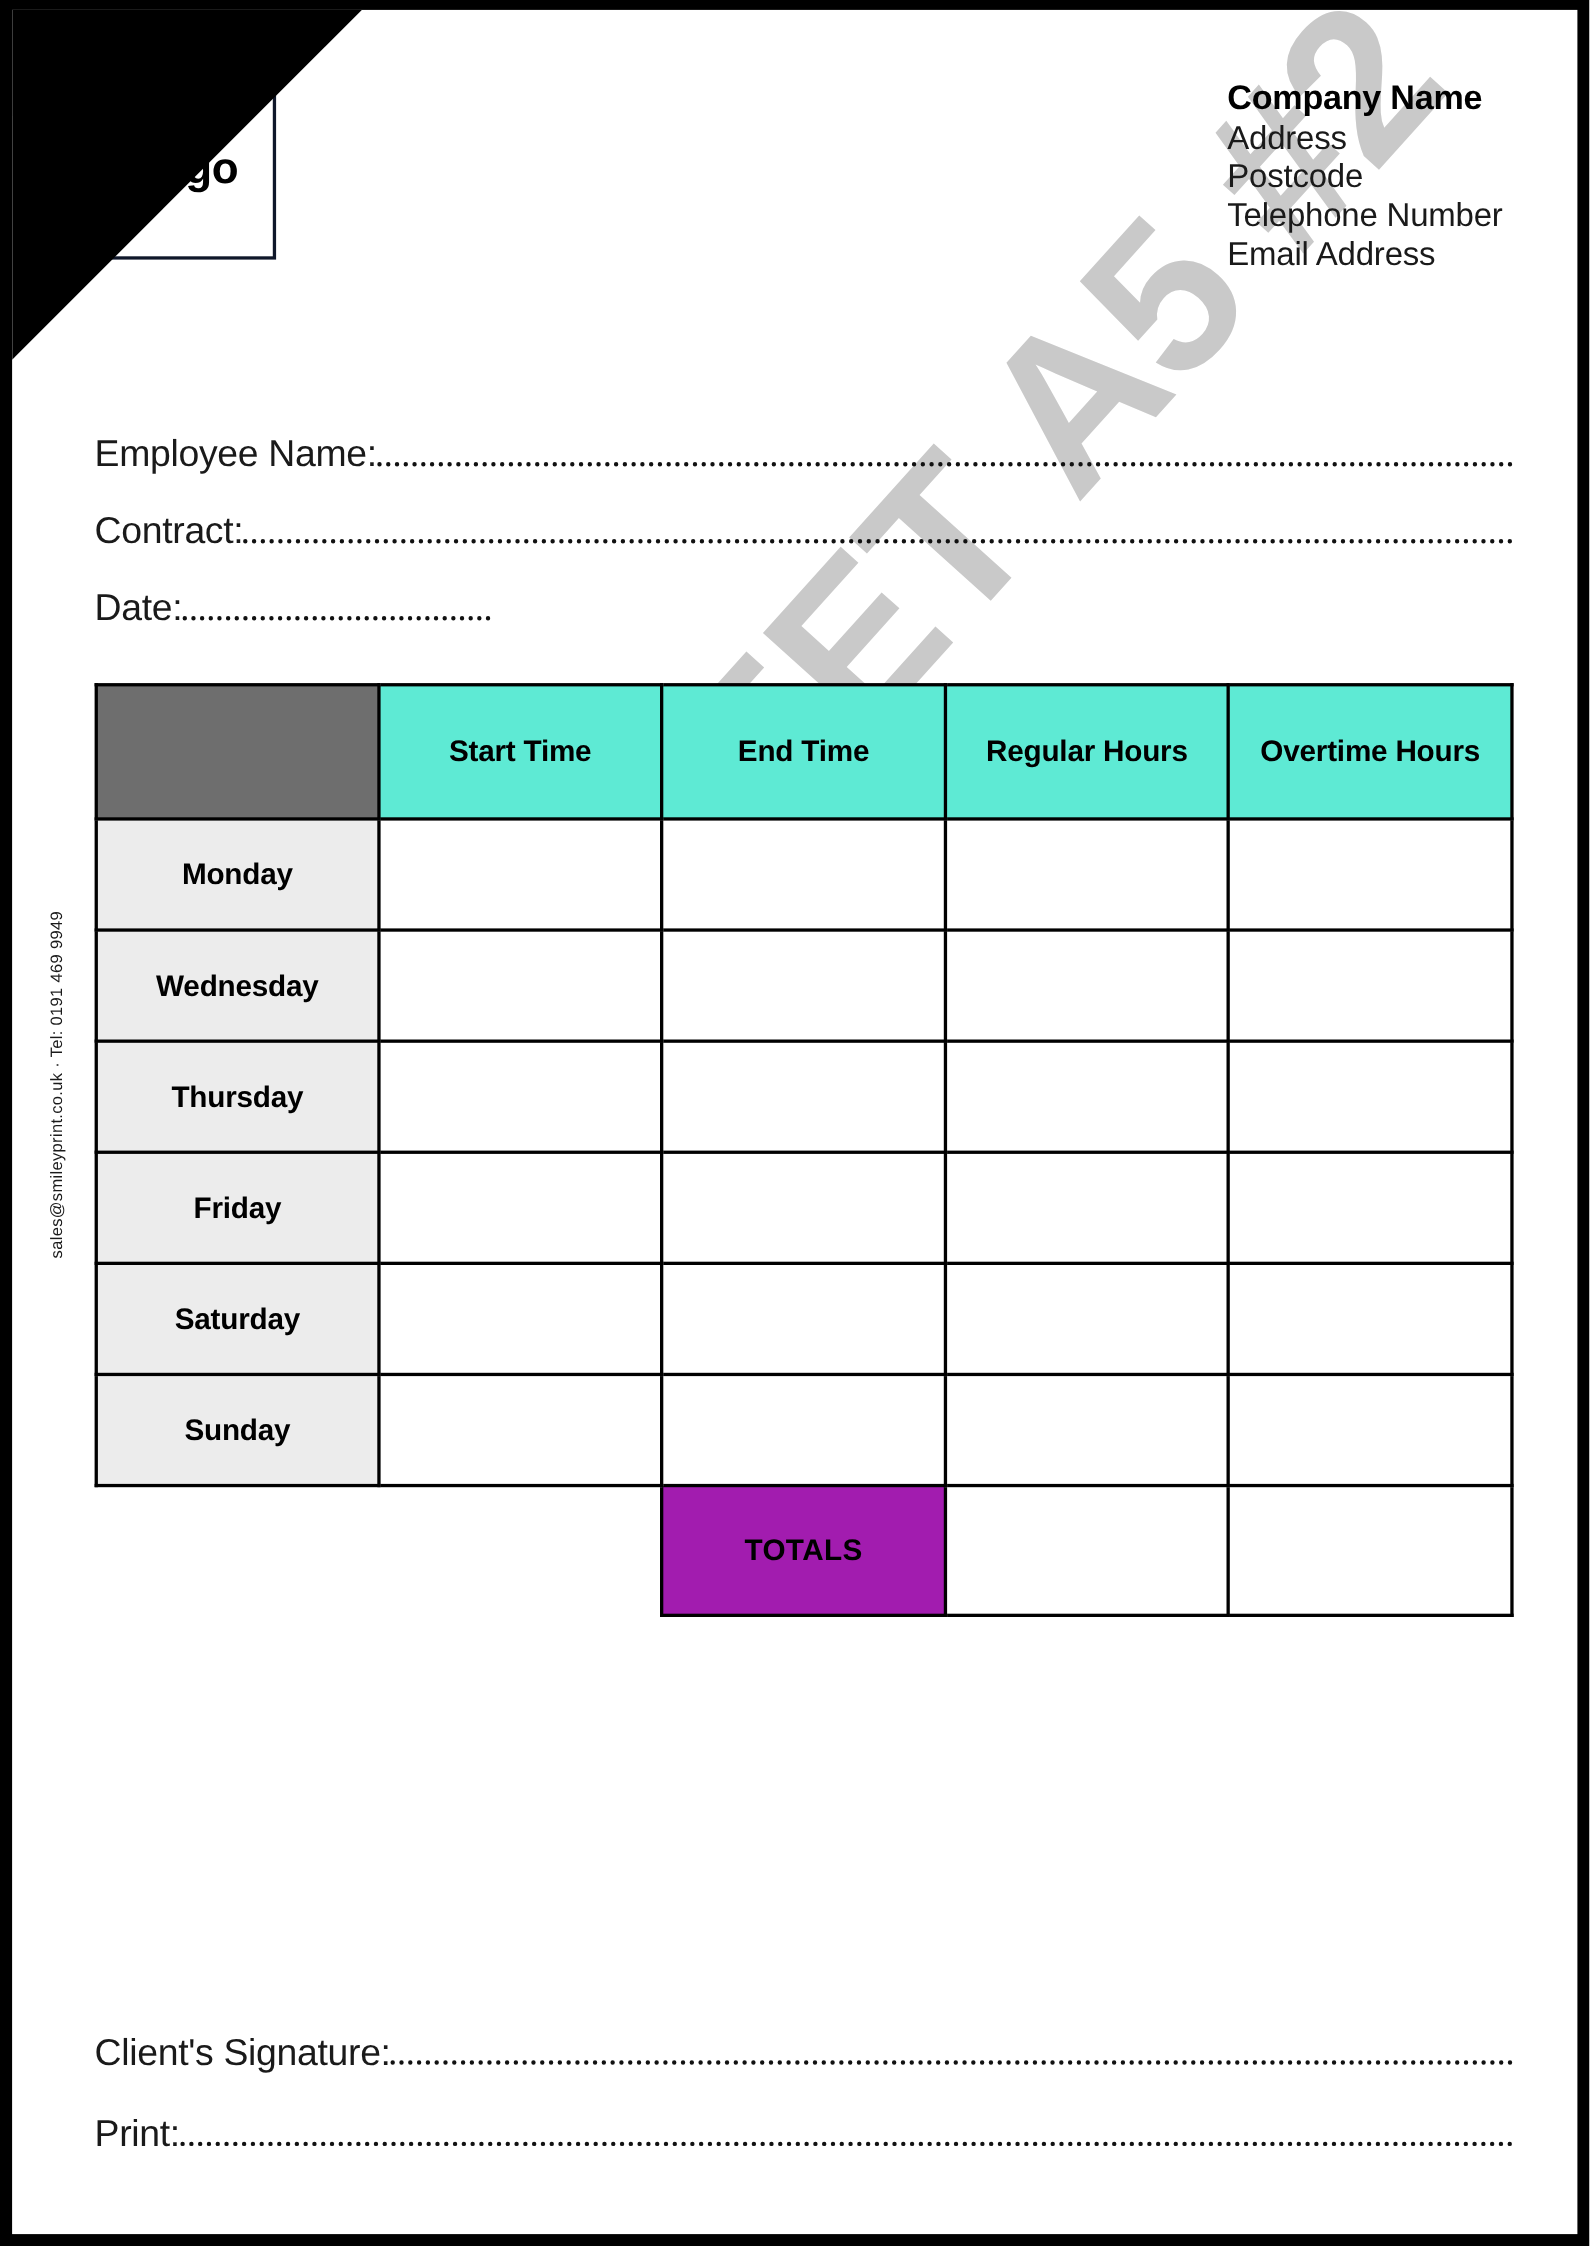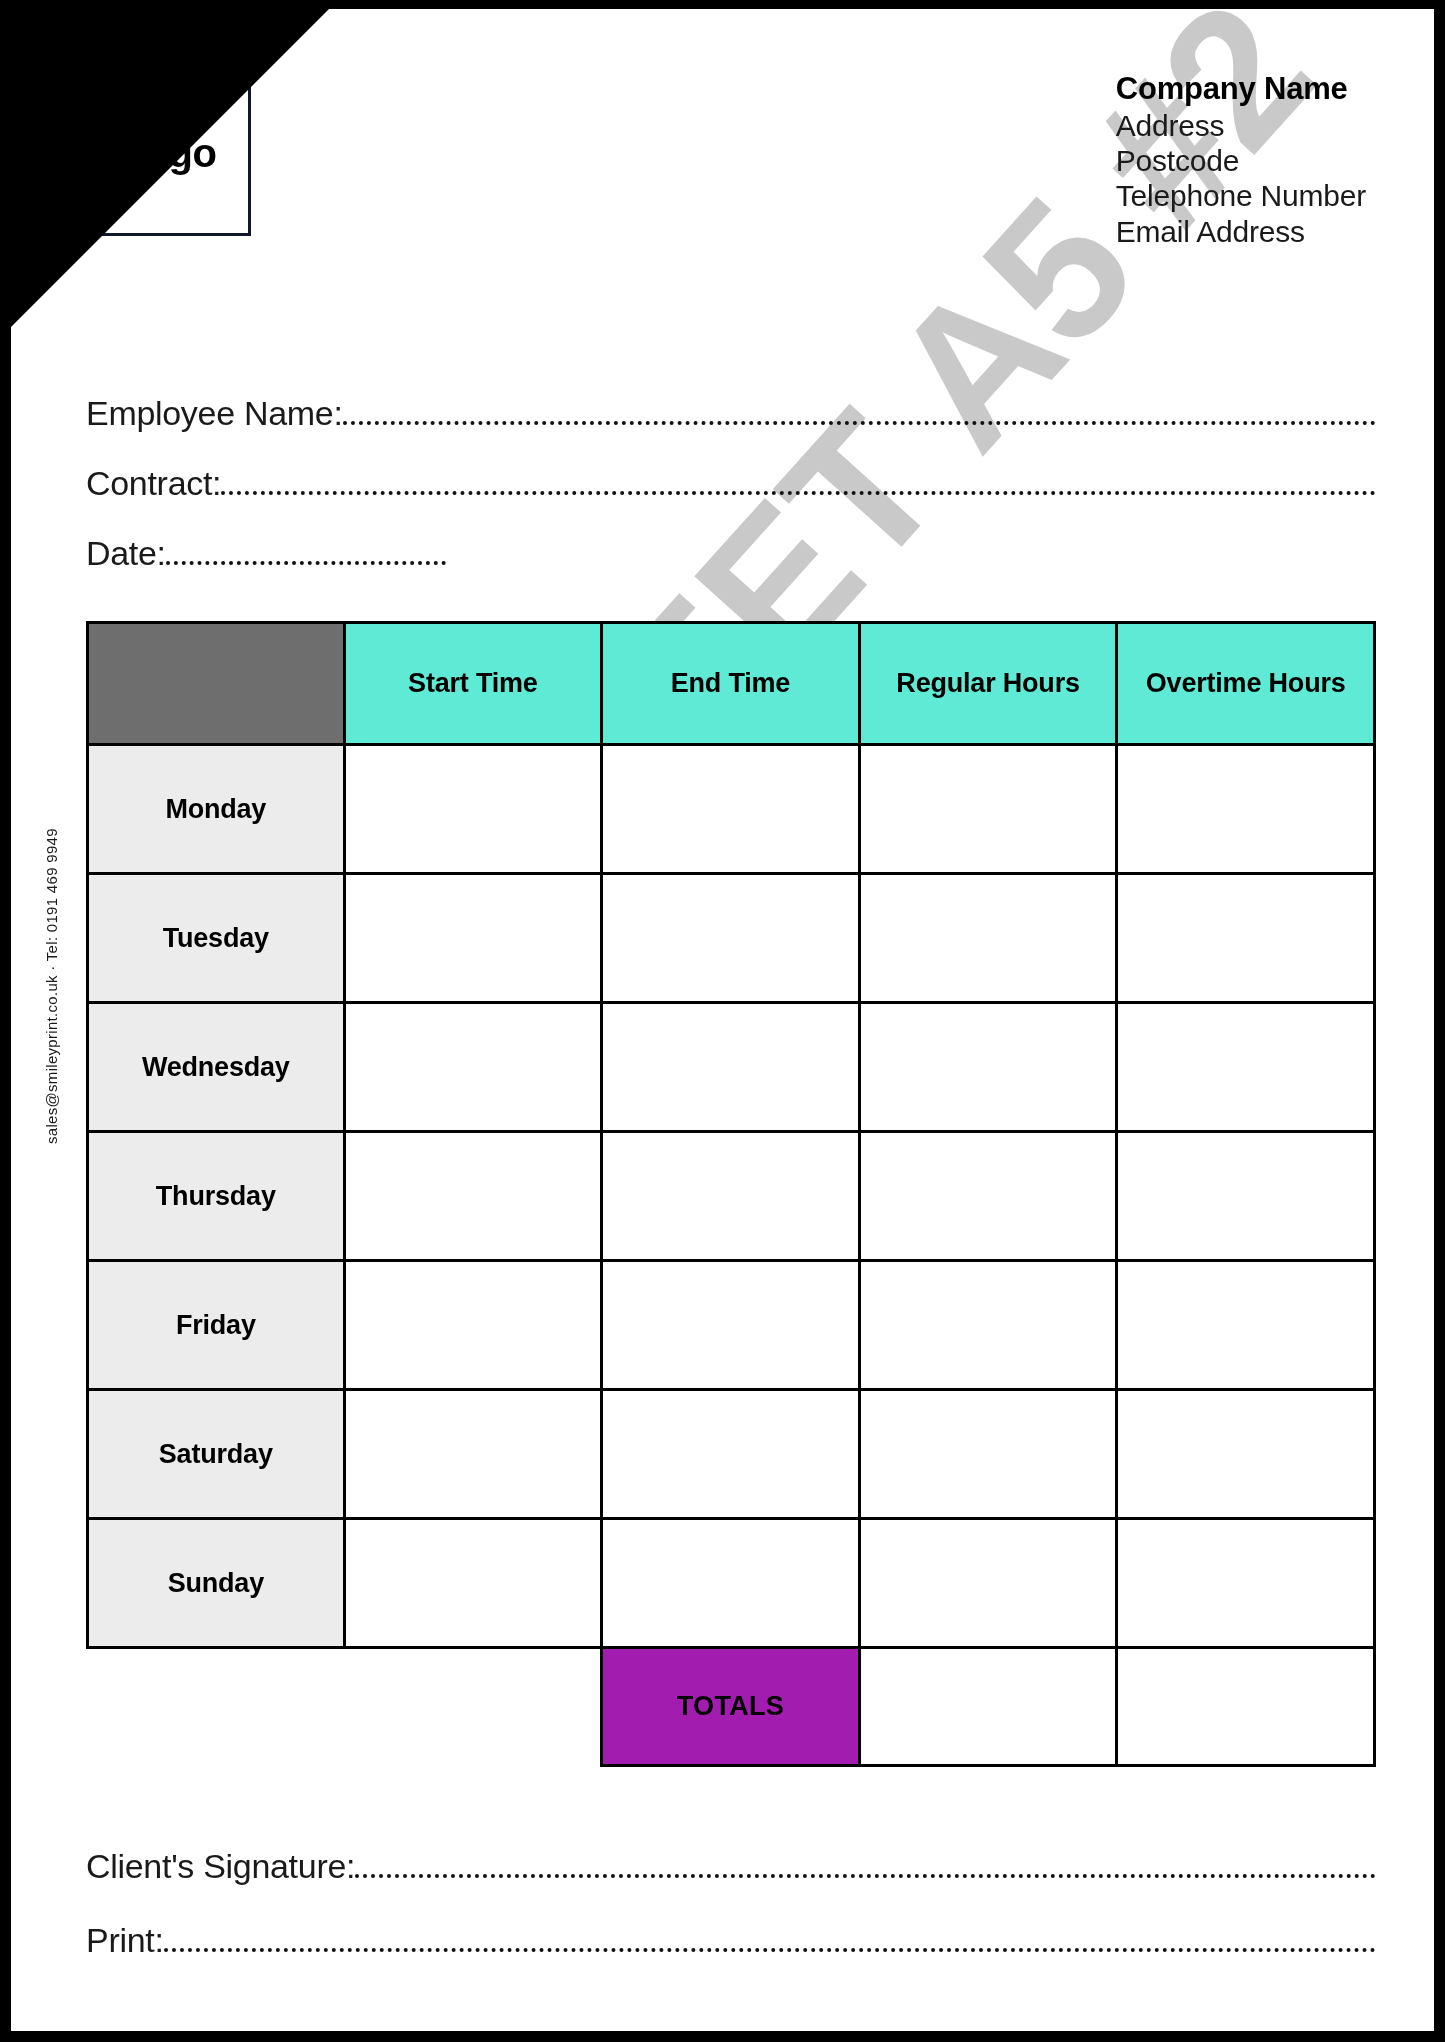--- a/index.html
+++ b/index.html
@@ -213,21 +213,21 @@
     font-size: 27px;
     font-weight: bold;
     color: #000000;
     line-height: 1.18;
     letter-spacing: -0.2px;
   }
   .ts-table thead th.corner-cell {
     background: #6e6e6e;
   }
   .ts-table tbody td {
-    height: 129px;
+    height: 101px;
     background: #ffffff;
   }
   .ts-table tbody td.day-cell {
     background: #ececec;
     font-size: 27px;
     font-weight: bold;
     color: #000000;
     letter-spacing: -0.2px;
   }
   .ts-table tr.totals-row td {
@@ -328,27 +328,20 @@
         <tbody>
 
           <tr>
             <td class="day-cell">Monday</td>
             <td></td>
             <td></td>
             <td></td>
             <td></td>
           </tr>
 
-          <tr>
-            <td class="day-cell">Tuesday</td>
-            <td></td>
-            <td></td>
-            <td></td>
-            <td></td>
-          </tr>
 
           <tr>
             <td class="day-cell">Wednesday</td>
             <td></td>
             <td></td>
             <td></td>
             <td></td>
           </tr>
 
           <tr>

